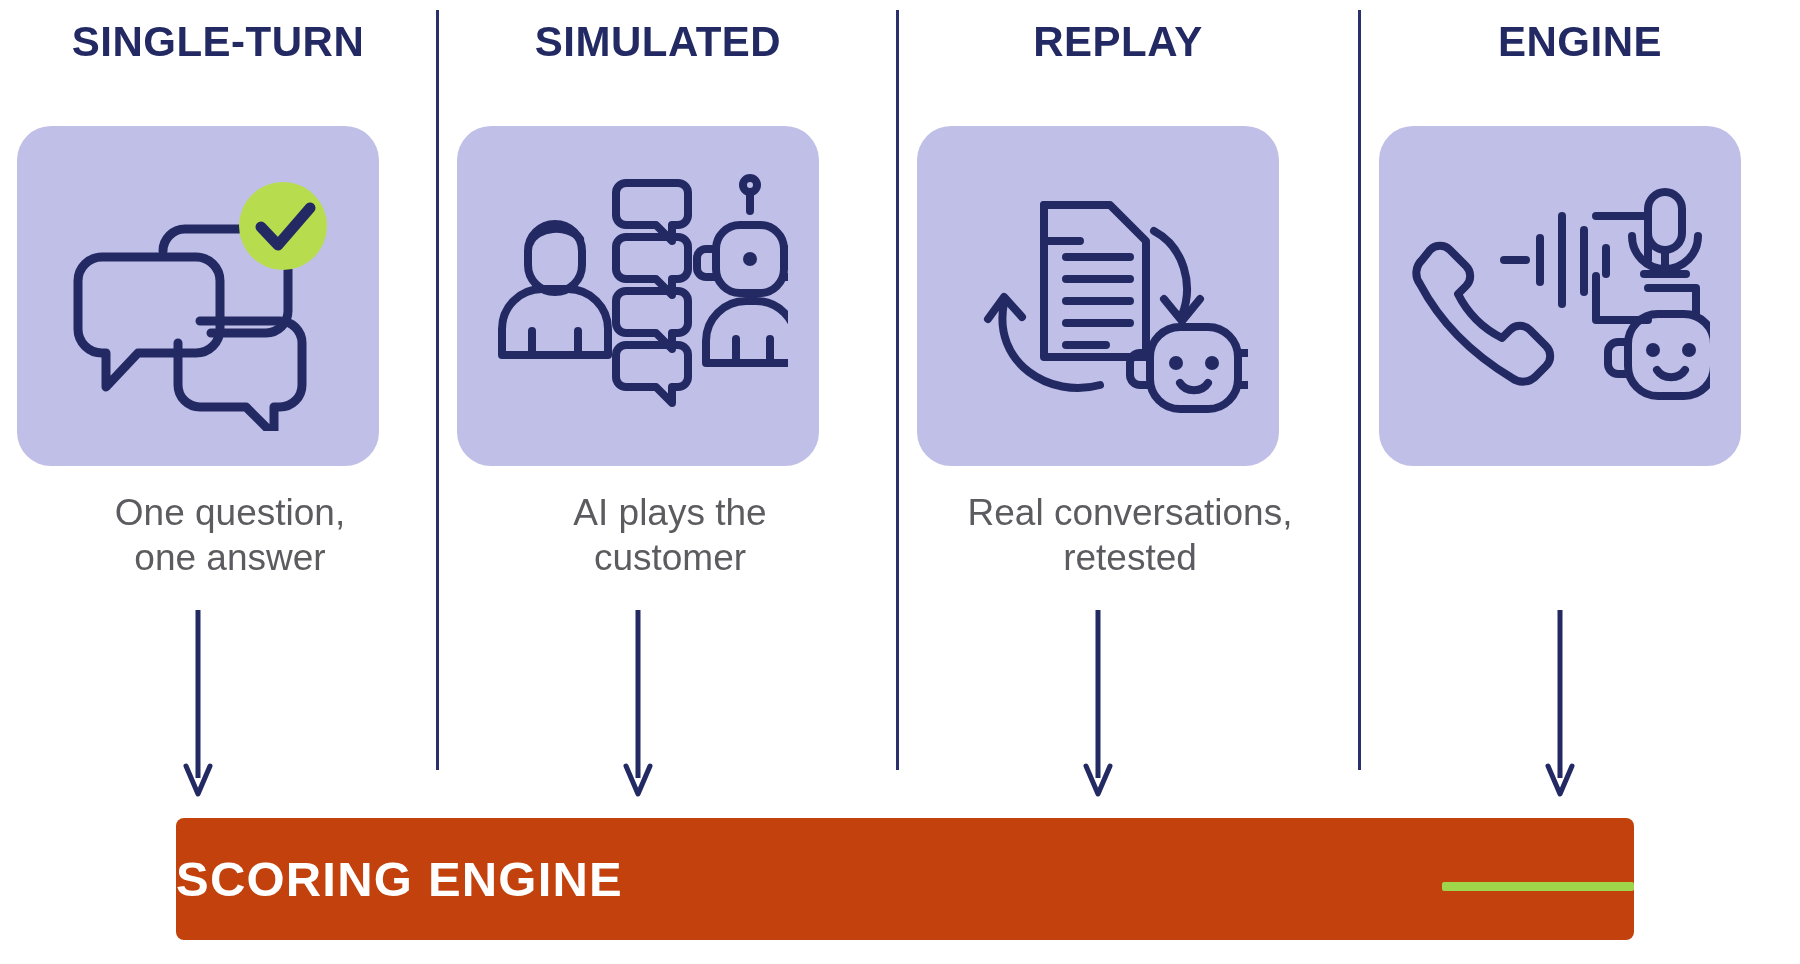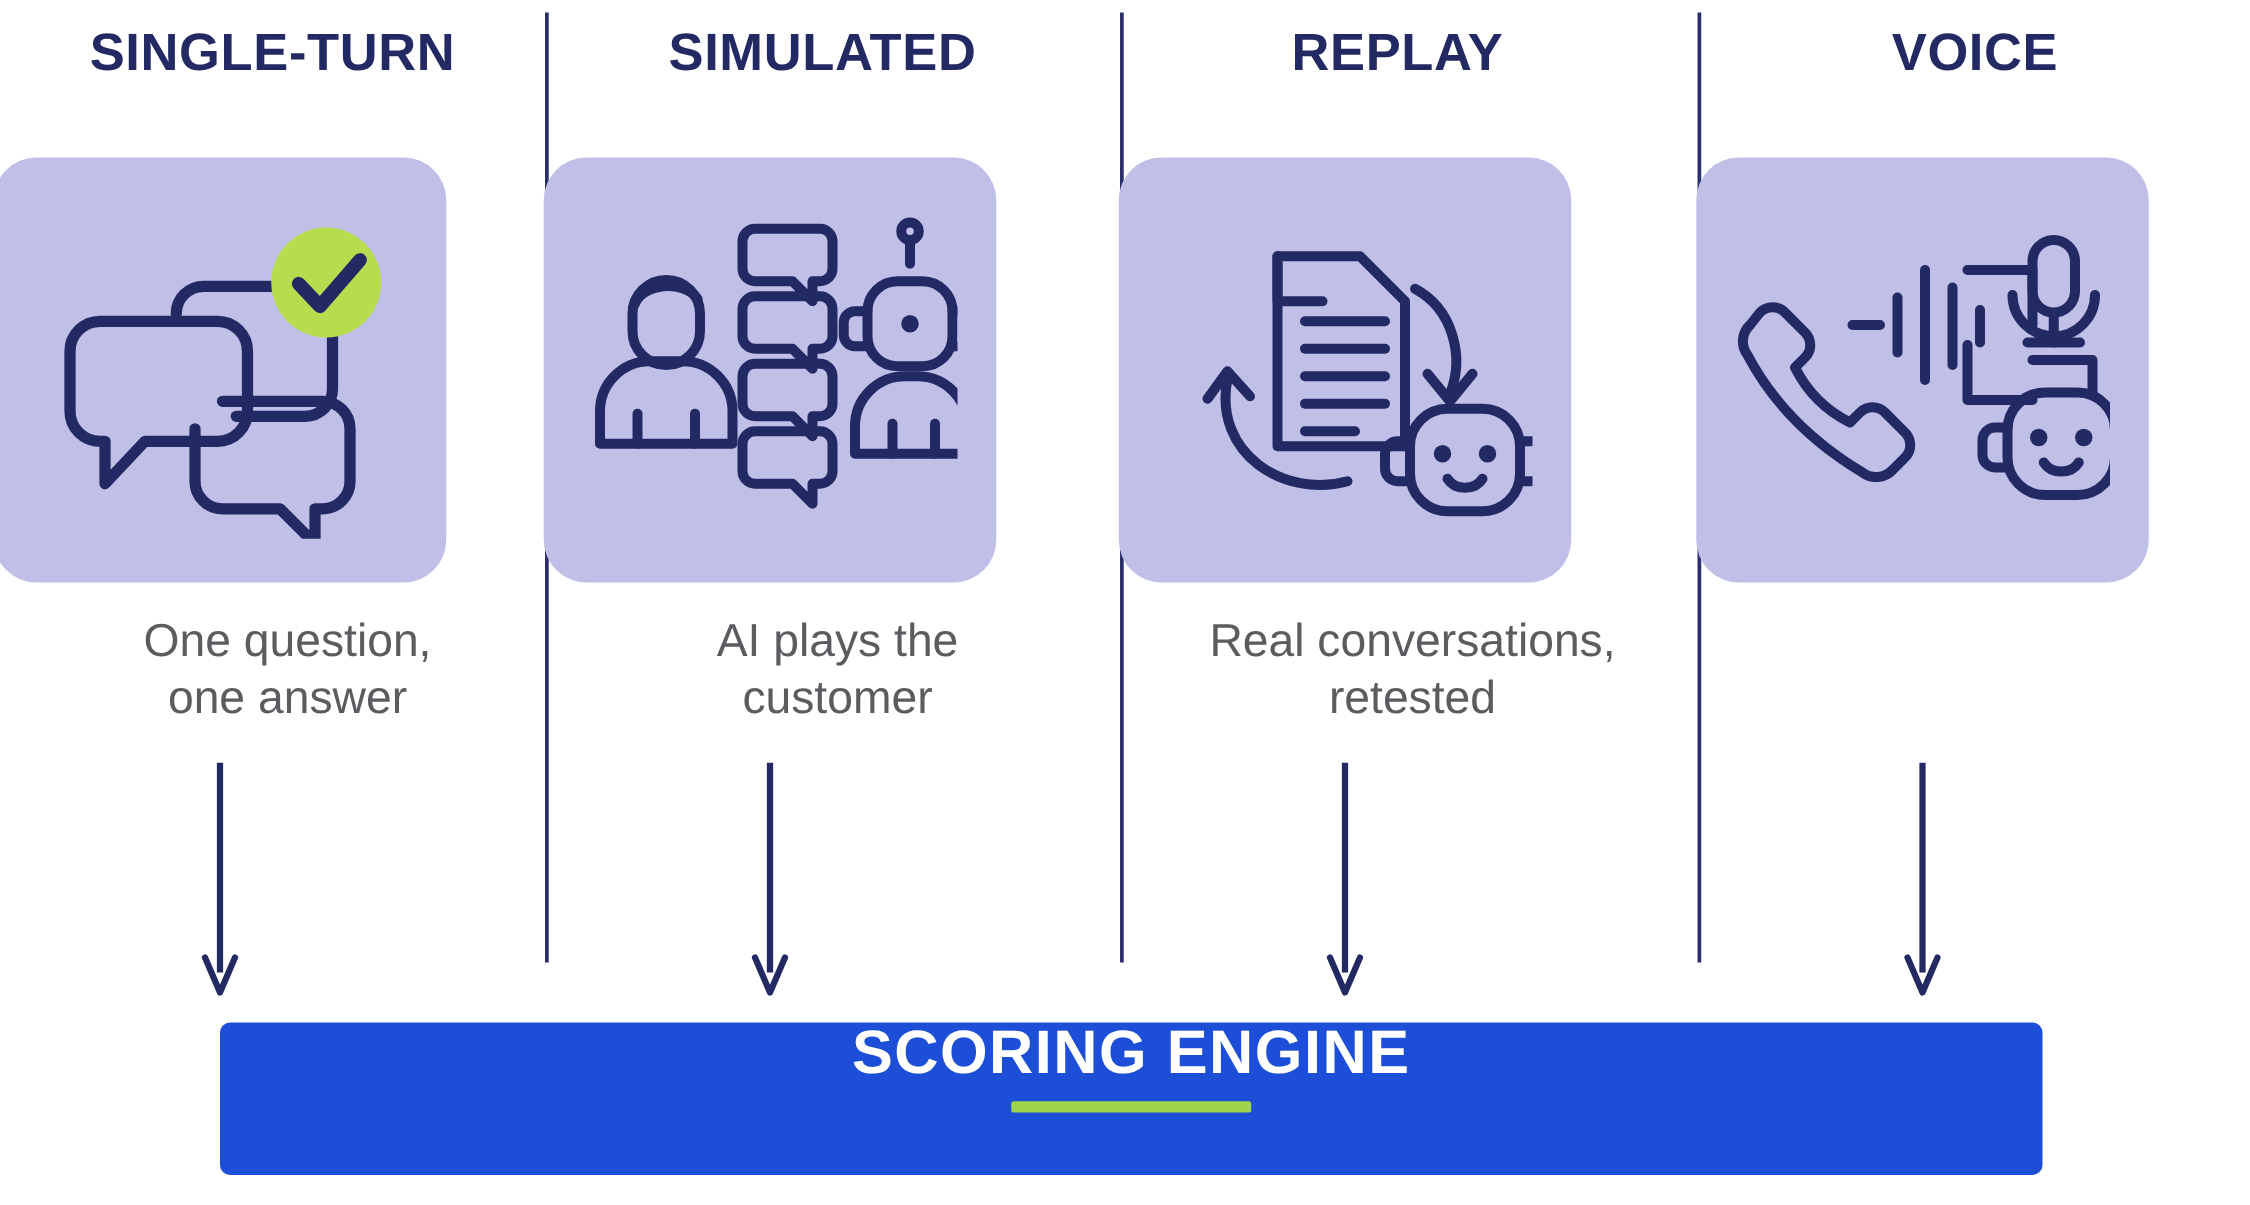--- a/index.html
+++ b/index.html
@@ -34,20 +34,21 @@
   .divider.d1 { left: 436px; }
   .divider.d2 { left: 896px; }
   .divider.d3 { left: 1358px; }
 
   
   .col {
     position: absolute;
     top: 0;
     width: 352px;
     height: 800px;
+    padding-left: 44px;
   }
   .col.c0 { left: 0px; }
   .col.c1 { left: 440px; }
   .col.c2 { left: 900px; }
   .col.c3 { left: 1362px; }
 
   .col-title {
     position: absolute;
     top: 18px;
     left: 0;
@@ -102,26 +103,26 @@
     height: 190px;
   }
 
   
   #scoring-bar {
     position: absolute;
     left: 176px;
     top: 818px;
     width: 1458px;
     height: 122px;
-    background: #1d4ed8;
+    background: #c2410c;
     border-radius: 8px;
     display: flex;
-    flex-direction: column;
+    flex-direction: row;
     align-items: center;
-    justify-content: flex-start;
+    justify-content: space-between;
   }
   #scoring-label {
     color: #ffffff;
     font-size: 49px;
     font-weight: bold;
     letter-spacing: 1.2px;
     font-family: "Liberation Sans", sans-serif;
     line-height: 1;
   }
   #scoring-accent {
@@ -256,21 +257,21 @@
     <div class="caption">AI plays the
 customer</div>
 
     <svg class="arrow" viewBox="0 0 34 190">
       <line x1="17" y1="0" x2="17" y2="168" stroke="#232a63" stroke-width="5"></line>
       <path d="M5 156 L17 184 L29 156" fill="none" stroke="#232a63" stroke-width="5" stroke-linecap="round" stroke-linejoin="round"></path>
     </svg>
   </div>
 
   <div class="col c3">
-    <div class="col-title">VOICE</div>
+    <div class="col-title">ENGINE</div>
 
     <div class="icon-card">
       <svg width="300" height="240" viewBox="0 0 300 240">
         <g fill="none" stroke="#232a63" stroke-width="8" stroke-linecap="round" stroke-linejoin="round">
 
           <g>
             <path d="M20 74 a14 14 0 0 1 20 0 l16 16 a14 14 0 0 1 0 20 l-8 8 c10 20 24 34 44 44 l8 -8 a14 14 0 0 1 20 0 l16 16 a14 14 0 0 1 0 20 l-10 10 a18 18 0 0 1 -24 2 C62 178 30 146 10 108 a18 18 0 0 1 2 -24 Z"></path>
           </g>
 
           <g>

